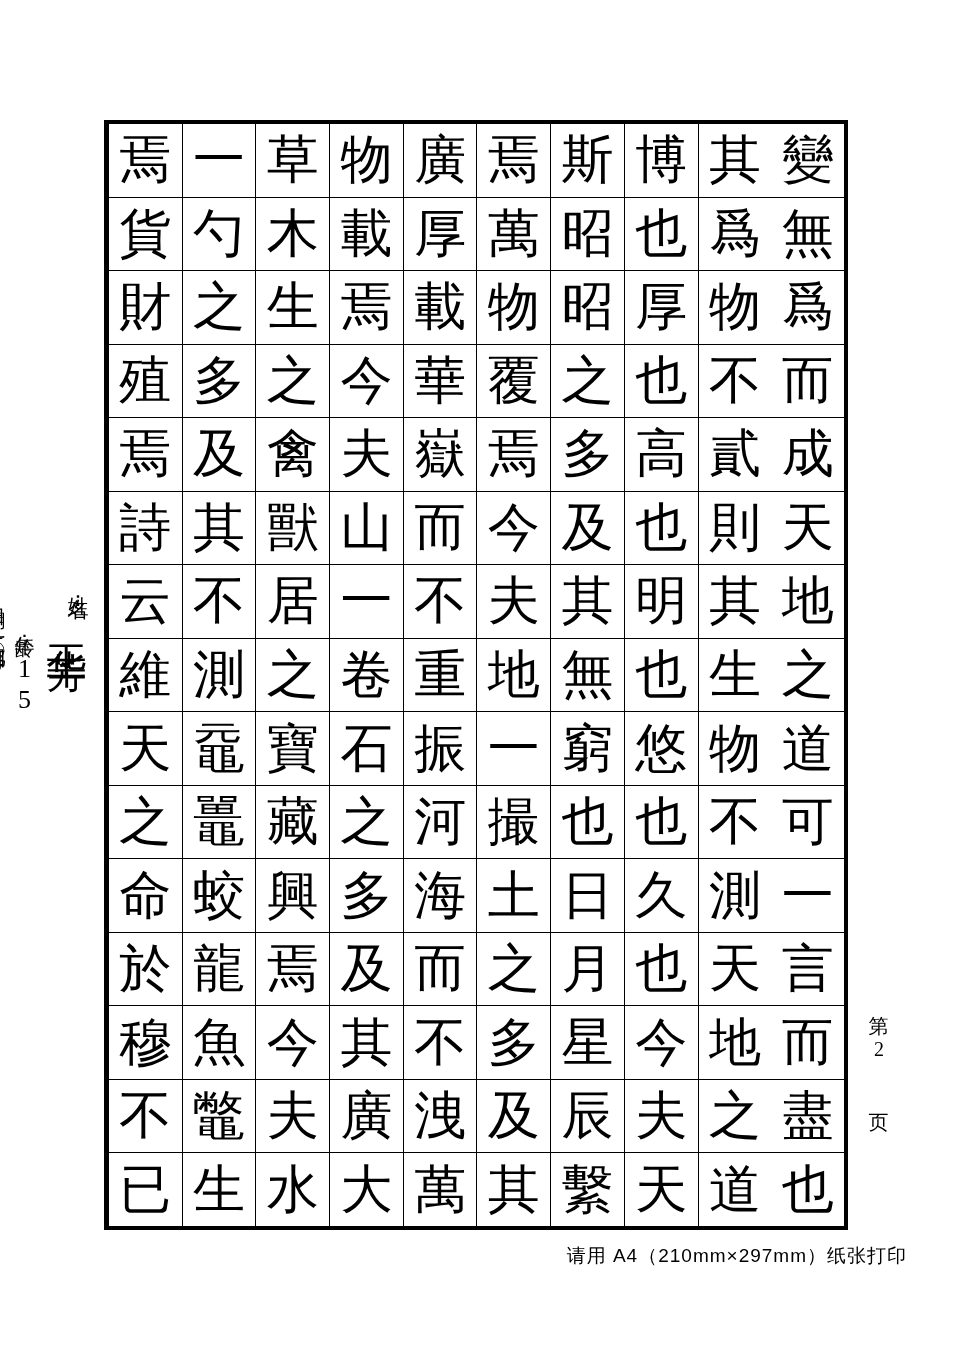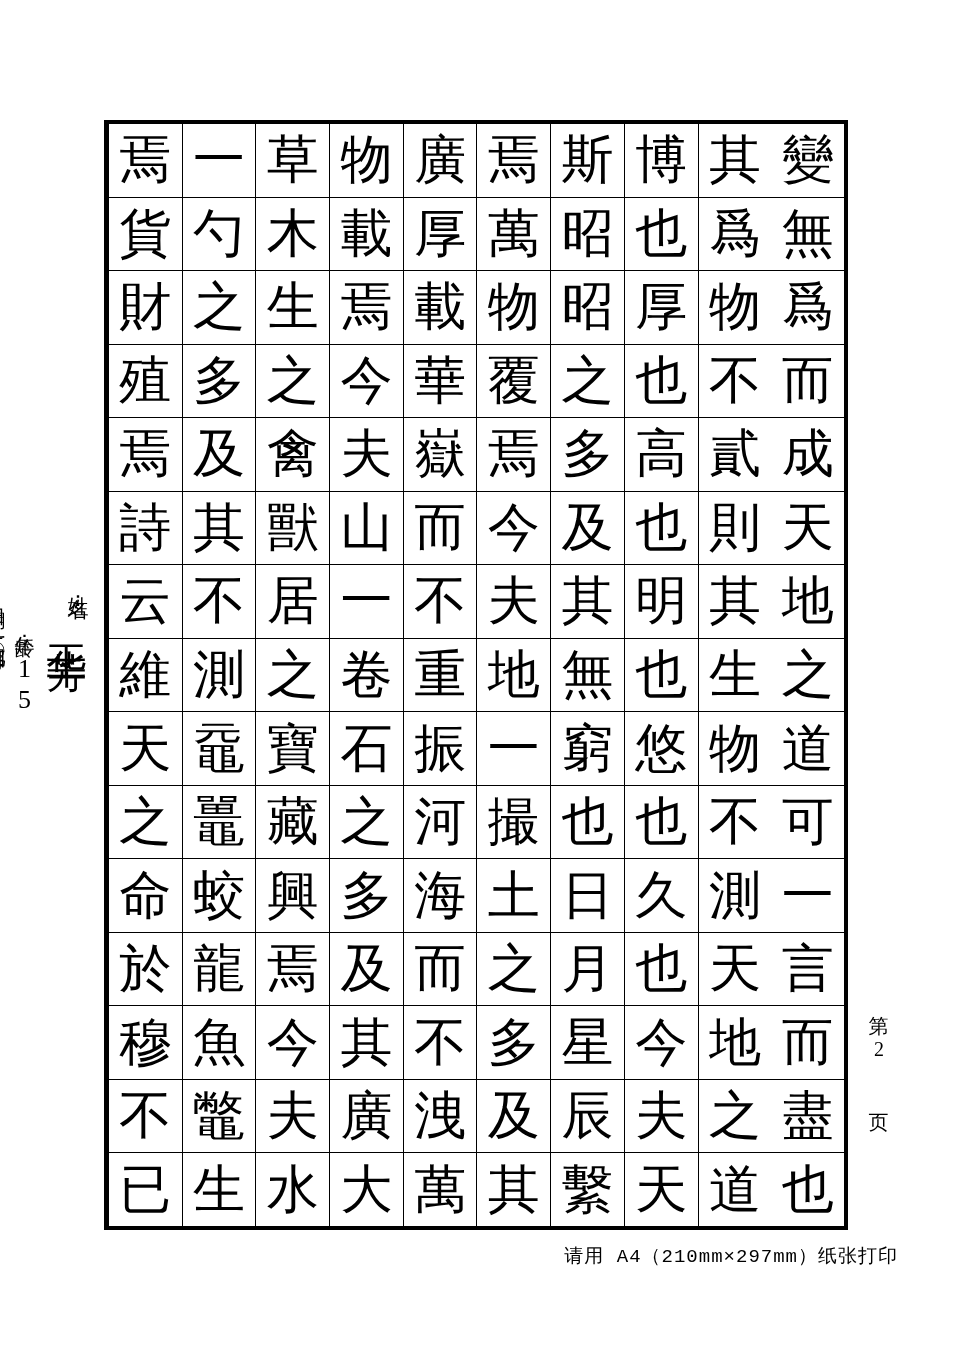--- a/index.html
+++ b/index.html
@@ -110,26 +110,26 @@
     writing-mode: vertical-rl;
     text-orientation: upright;
     font-size: 20px;
     letter-spacing: 8px;
     font-family: "Liberation Serif", "DejaVu Serif", serif;
   }
 
   
   #footer-note {
     position: absolute;
-    left: 8px;
+    left: 17px;
     top: 1243px;
     width: 890px;
     text-align: right;
     font-size: 19px;
-    font-family: Liberation Mono, monospace;
+    font-family: Liberation Sans, sans-serif;
     letter-spacing: 1px;
   }
 </style>
 </head>
 <body>
 
 <div id="grid-wrapper">
   <div id="grid">
       <div class="grid-col">
         <div class="grid-cell">變</div>

